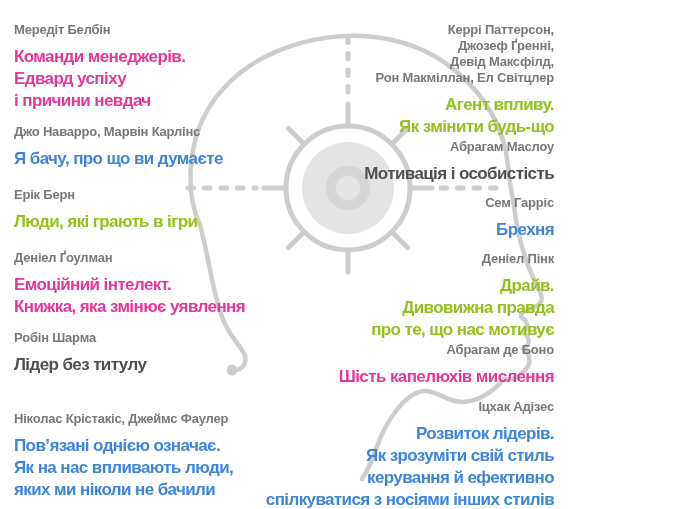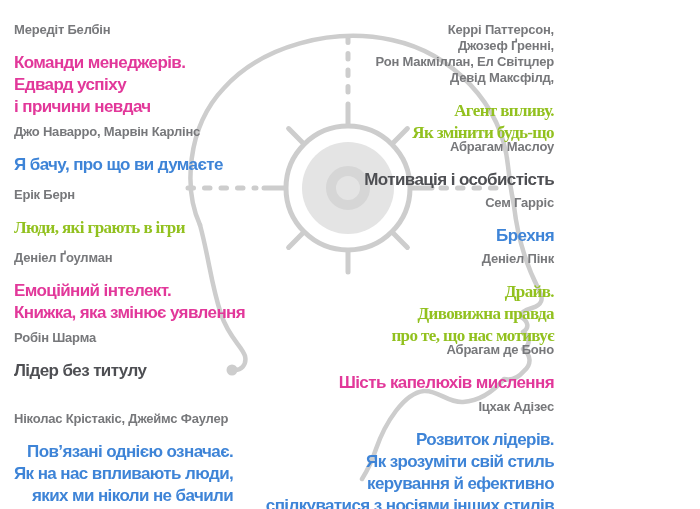--- a/index.html
+++ b/index.html
@@ -9,25 +9,25 @@
 
   svg.head { position:absolute; left:0; top:0; z-index:1; }
 
   .entry { position:absolute; z-index:2; font-weight:bold; white-space:nowrap; }
   .entry.left  { left:14px;  text-align:left; }
   .entry.right { right:14px; text-align:right; }
 
   .author { font-size:13px; line-height:16px; letter-spacing:-0.2px;
             color:var(--author-gray); }
   .title  { font-size:17px; line-height:22px; letter-spacing:-0.6px; }
-  .title-block { margin-top:14px; }
+  .title-block { margin-top:8px; }
 
   .c-pink  .title { color:var(--pink); }
-  .c-blue  .title { color:var(--blue);text-align:right; }
-  .c-green .title { color:var(--green);font-family:Liberation Serif, serif; }
+  .c-blue  .title { color:var(--blue); }
+  .c-green .title { color:var(--green); }
   .c-dark  .title { color:var(--dark-title); }
 
   
   .outline { fill:none; stroke:var(--outline-gray); stroke-width:4.5;
              stroke-linecap:round; stroke-linejoin:round; }
   .dash    { fill:none; stroke:var(--outline-gray); stroke-width:5;
              stroke-linecap:round; stroke-dasharray:5.5 11; }
   .ray     { stroke:var(--outline-gray); stroke-width:5; stroke-linecap:round; }
   .gear-outer { fill:#ffffff; stroke:var(--outline-gray); stroke-width:5; }
   .gear-fill  { fill:var(--gear-fill); }
@@ -130,22 +130,22 @@
     <div class="title-block">
       <div class="title">Пов’язані однією означає.</div>
       <div class="title">Як на нас впливають люди,</div>
       <div class="title">яких ми ніколи не бачили</div>
     </div>
   </div>
 
   <div class="entry right c-green" style="top:22px">
     <div class="author">Керрі Паттерсон,</div>
     <div class="author">Джозеф Ґренні,</div>
+    <div class="author">Девід Максфілд,</div>
     <div class="author">Рон Макміллан, Ел Світцлер</div>
-    <div class="author">Девід Максфілд,</div>
     <div class="title-block">
       <div class="title">Агент впливу.</div>
       <div class="title">Як змінити будь-що</div>
     </div>
   </div>
 
   <div class="entry right c-dark" style="top:139px">
     <div class="author">Абрагам Маслоу</div>
     <div class="title-block">
       <div class="title">Мотивація і особистість</div>

